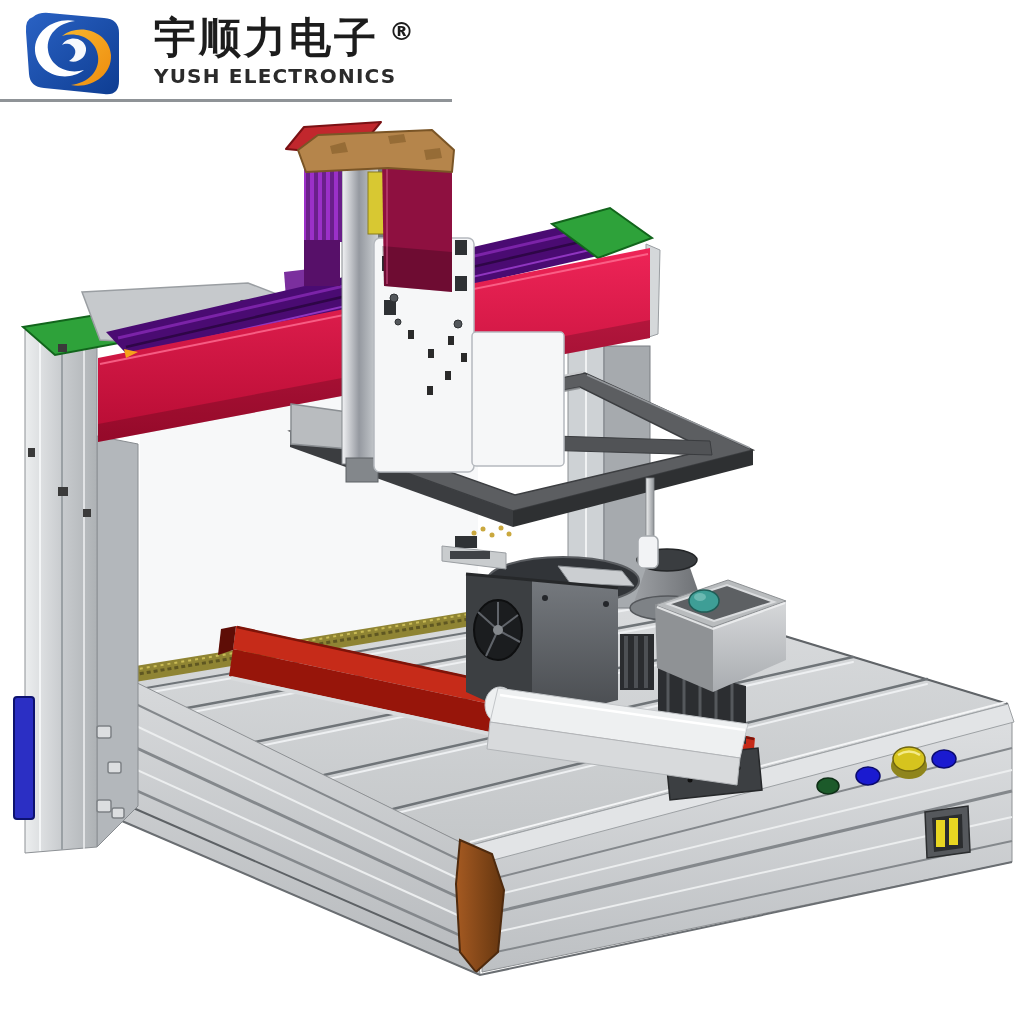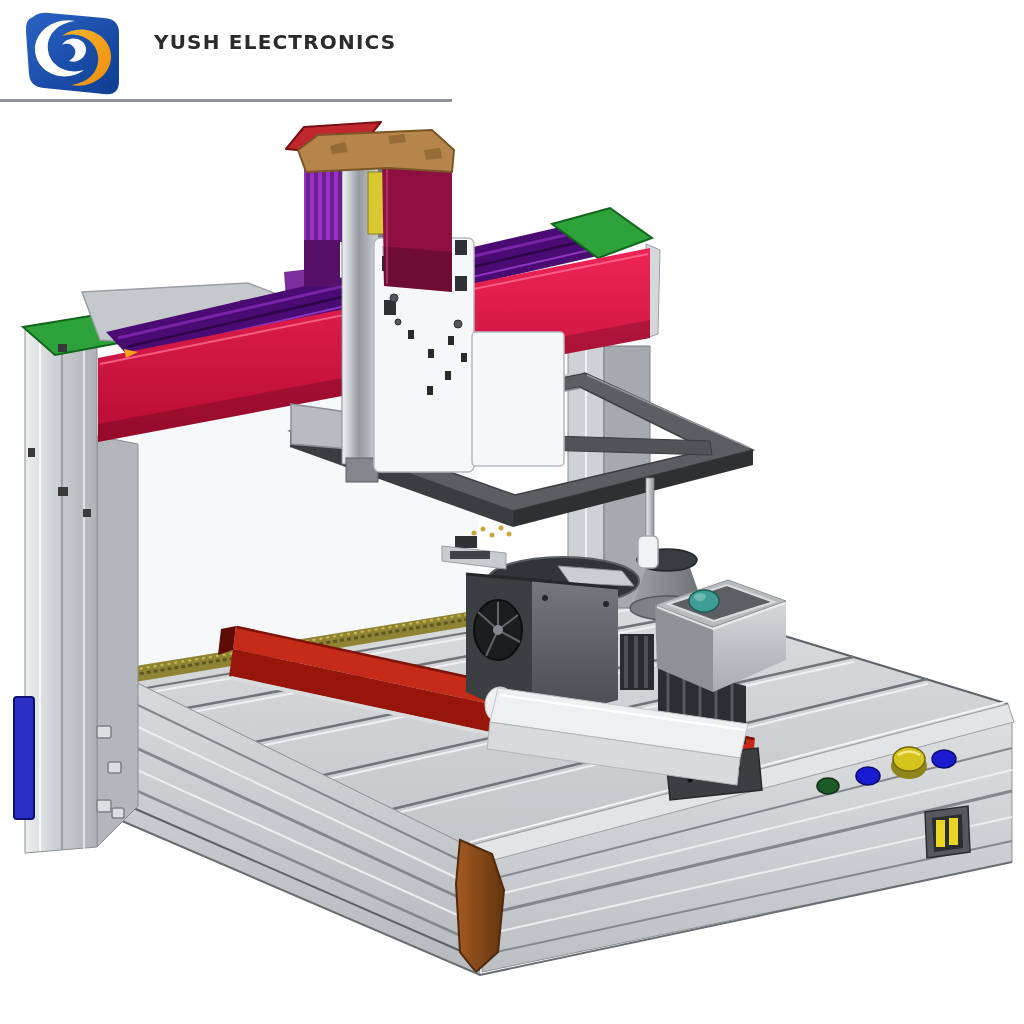--- a/index.html
+++ b/index.html
@@ -3,21 +3,21 @@
 <meta charset="utf-8">
 <style>
   html,body{margin:0;padding:0;background:#ffffff;}
   .canvas{position:relative;width:1024px;height:1024px;background:#ffffff;overflow:hidden;
           font-family:"DejaVu Sans","Liberation Sans",sans-serif;}
   .logo{position:absolute;left:18px;top:8px;display:flex;align-items:flex-start;z-index:5;}
   .logo-icon{width:110px;height:88px;display:block;}
   .logo-text{margin-left:26px;padding-top:8px;}
   .logo-cn{font-size:42px;font-weight:bold;color:#1c1c1c;letter-spacing:3px;line-height:1.05;white-space:nowrap;}
   .logo-reg{font-size:25px;font-weight:bold;color:#1c1c1c;vertical-align:12px;margin-left:10px;letter-spacing:0;}
-  .logo-en{font-size:20px;font-weight:bold;color:#2b2b2b;letter-spacing:1.2px;margin-top:14px;white-space:nowrap;}
+  .logo-en{font-size:20px;font-weight:bold;color:#2b2b2b;letter-spacing:1.2px;margin-top:4px;white-space:nowrap;}
   .divider{position:absolute;left:0;top:99px;width:452px;height:3px;background:#8f9397;z-index:4;}
   .machine-svg{position:absolute;left:0;top:0;width:1024px;height:1024px;}
 </style>
 </head>
 <body>
 
 <div class="canvas">
 
   <div class="logo">
     <svg class="logo-icon" viewBox="0 0 110 88">
@@ -30,20 +30,23 @@
           <stop offset="0" stop-color="#f8b62d"></stop>
             <stop offset="1" stop-color="#ee8c0e"></stop>
         </linearGradient>
       </defs>
       <path fill="url(#lgB)" d="M15,9 Q7,11 8,24 L11,66 Q12,79 26,80 L86,86 Q101,88 101,73 L101,25 Q101,11 86,10 L31,5 Q21,4 15,9 Z"></path>
       <path fill="#ffffff" d="M17,43 C16,22 38,9 57,13 C40,15 28,27 30,42 C32,58 49,67 66,62 C48,76 19,66 17,43 Z"></path>
       <path fill="url(#lgO)" d="M93,47 C94,68 72,81 53,77 C70,75 82,63 80,48 C78,32 61,23 44,28 C62,14 91,24 93,47 Z"></path>
       <path fill="#ffffff" opacity="0.96" d="M44,37 C50,27 66,29 68,40 C69,49 60,56 51,53 C58,49 60,41 53,37 C50,35 46,36 44,37 Z"></path>
     </svg>
     <div class="logo-text">
+      <div class="logo-cn">
+        <span>宇顺力电子</span><span class="logo-reg">®</span>
+      </div>
       <div class="logo-en">YUSH ELECTRONICS</div>
     </div>
   </div>
   <div class="divider"></div>
 
   <svg class="machine-svg" viewBox="0 0 1024 1024">
     <defs>
       <linearGradient id="tableTop" x1="0" y1="0" x2="0" y2="1">
         <stop offset="0" stop-color="#dadcde"></stop>
           <stop offset="1" stop-color="#c4c7c9"></stop>

